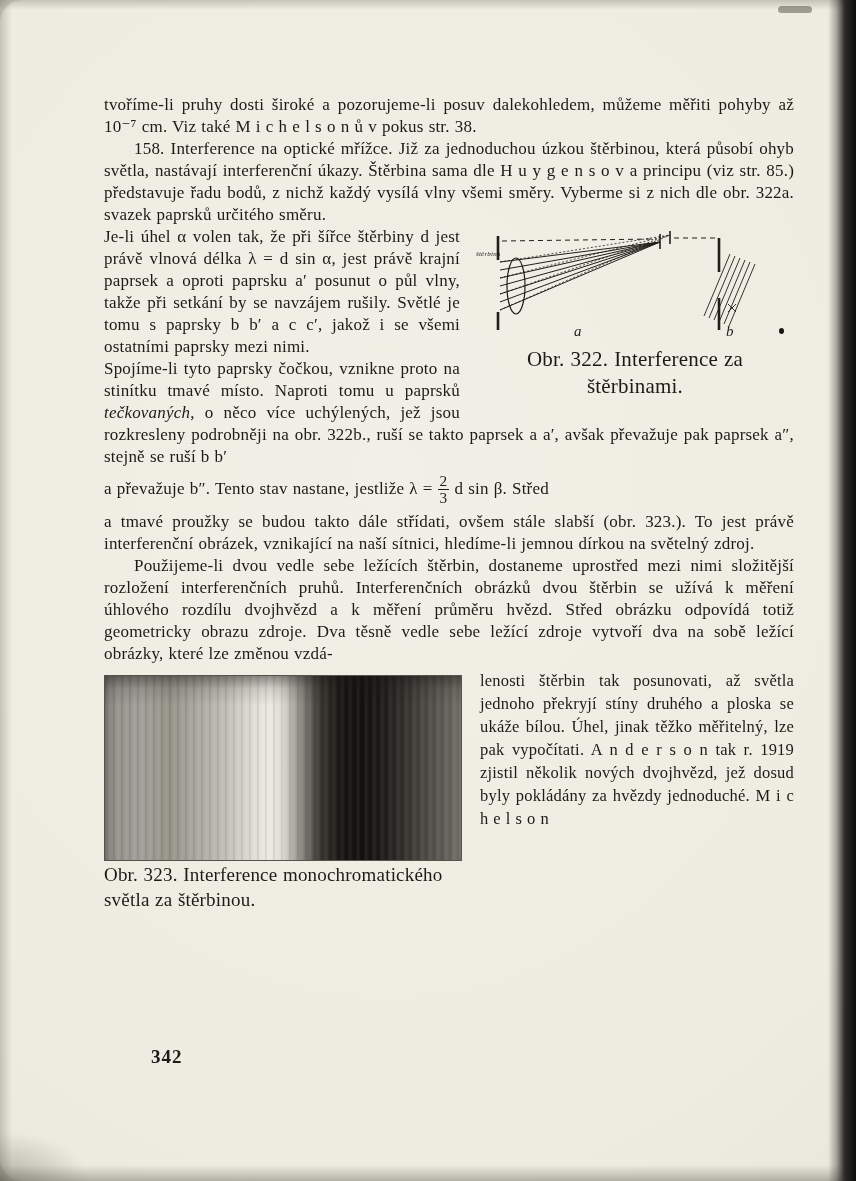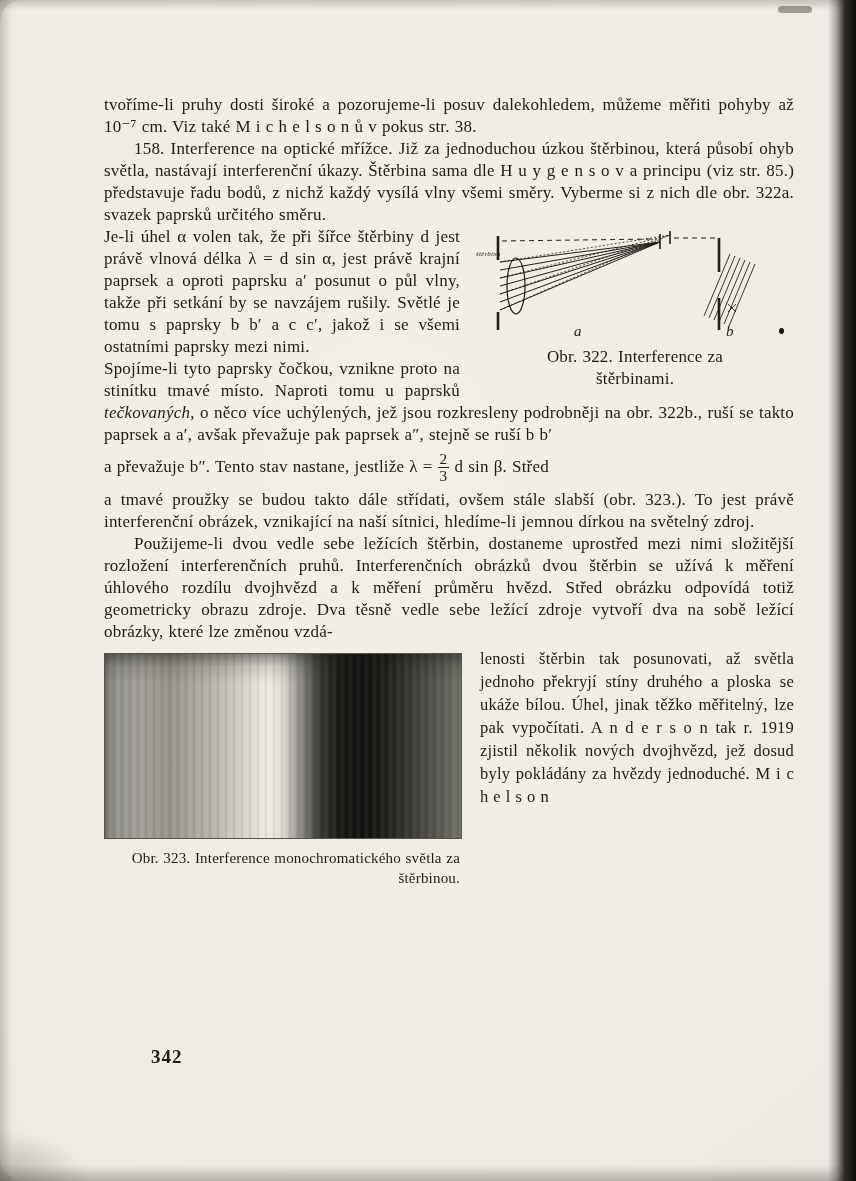--- a/index.html
+++ b/index.html
@@ -41,21 +41,21 @@
   b{font-weight:normal;}
   i{font-style:italic;margin-top:36px;}
 
   
   .fig322{
     float:right;width:318px;margin:4px 0 4px 16px;
   }
   .fig322-art{width:312px;height:108px;}
   .fig322 svg{display:block;}
   .fig322 figcaption{
-    font-size:17px;line-height:1.28;text-align:center;margin:8px auto 0;width:240px;
+    font-size:21px;line-height:1.28;text-align:center;margin:8px auto 0;width:240px;
     letter-spacing:0.2px;
   }
   .wrap322::after{content:"";display:block;clear:both;}
 
   
   .formula-line{padding:5px 0;}
   .frac{display:inline-block;vertical-align:-0.55em;text-align:center;margin:0 5px;line-height:1.05;}
   .frac .num{display:block;font-size:0.9em;padding:0 2px;}
   .frac .den{display:block;font-size:0.9em;border-top:1.3px solid #1d1b18;padding:0 2px;}
 
@@ -73,21 +73,21 @@
         #a19f98 10%, #969489 18%,
         #abA9a0 26%, #c2c0b7 34%,
         #dddbd2 41%, #edebe3 46%,
         #dcdad1 50%, #8b8a82 55%,
         #3b3a35 60%, #181713 66%,
         #121110 72%, #1d1c19 78%,
         #32312d 84%, #4b4a44 90%,
         #5d5c55 95%, #73726a 100%);
   }
   .fig323 figcaption{
-    font-size:15px;line-height:1.3;text-align:right;margin-top:10px;width:356px;
+    font-size:19px;line-height:1.3;text-align:left;margin-top:2px;width:356px;
     letter-spacing:0.2px;
   }
   .text-col{flex:1;}
   .text-col p{font-size:16.5px;line-height:23px;}
 
   .page-number{
     position:absolute;left:107px;top:1046px;z-index:3;
     font-size:19px;font-weight:bold;letter-spacing:1px;margin-left:44px;
   }
 

